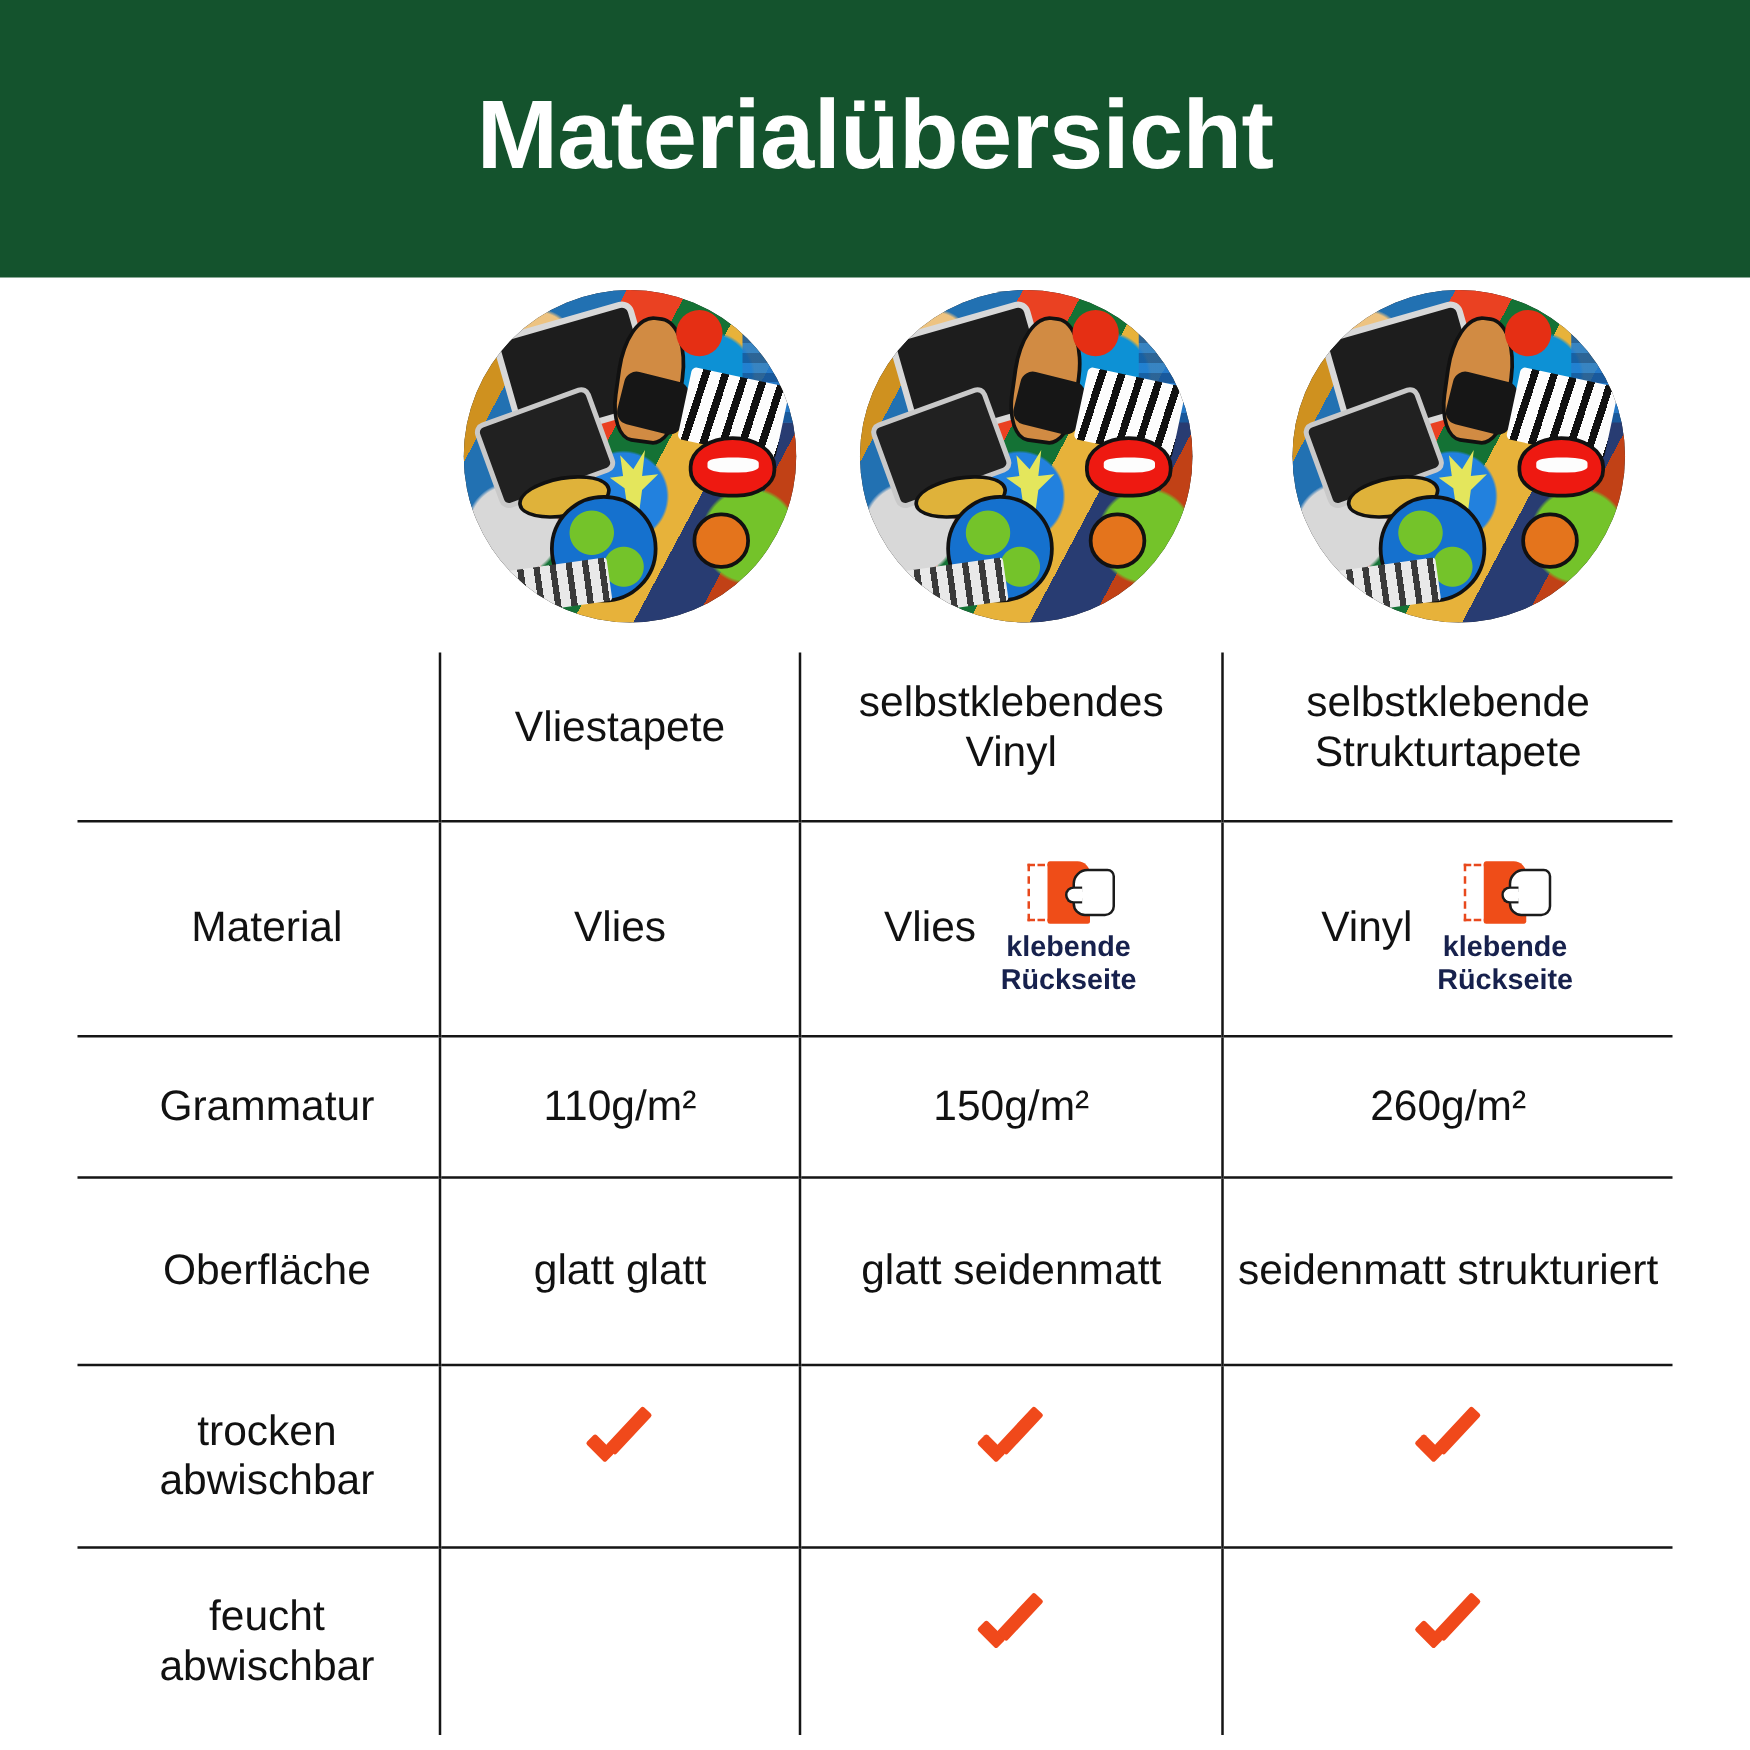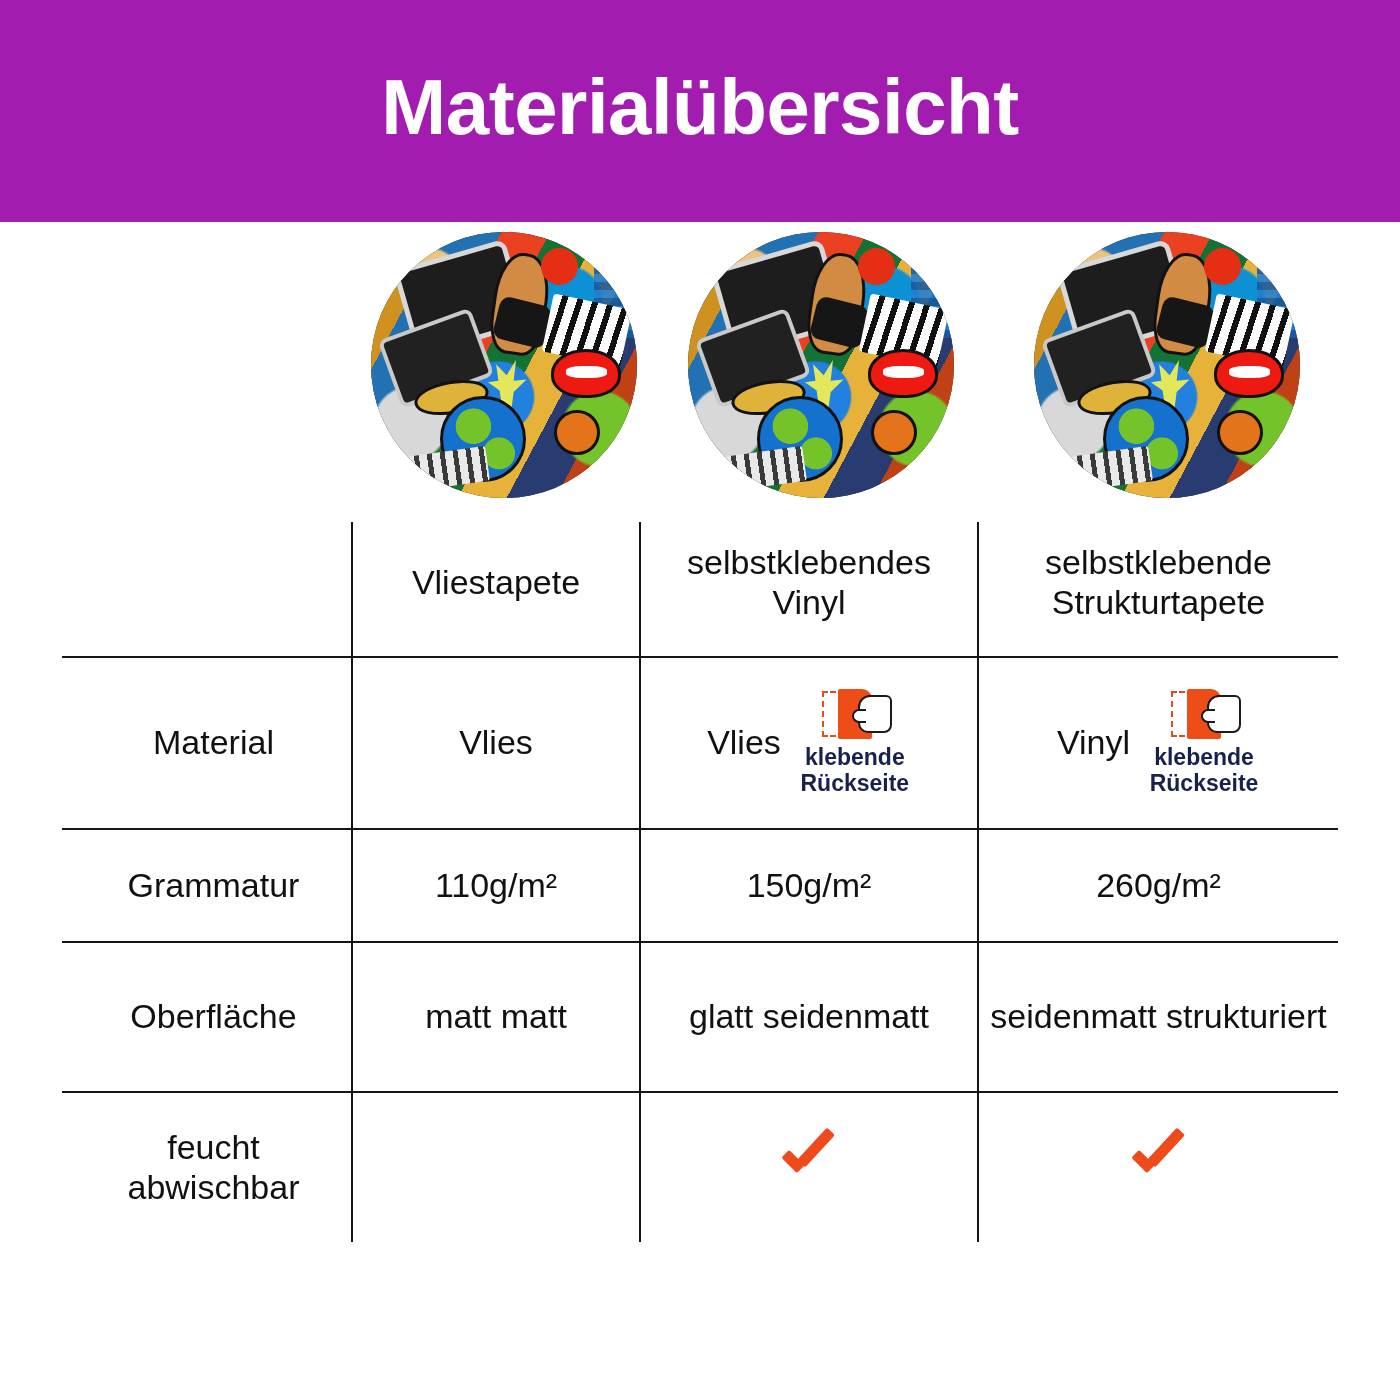--- a/index.html
+++ b/index.html
@@ -11,21 +11,21 @@
     height: 1400px;
     background: #ffffff;
     font-family: "Liberation Sans", sans-serif;
     overflow: hidden;
   }
 
   
   .header {
     width: 1400px;
     height: 222px;
-    background: #a21caf;
+    background: #14532d;
     display: flex;
     align-items: center;
     justify-content: center;
     box-sizing: border-box;
   }
   .header-title {
     color: #ffffff;
     font-size: 78px;
     font-weight: bold;
     letter-spacing: -0.5px;
@@ -485,25 +485,37 @@
 
       <tr class="row-h-gram">
         <td class="rowlabel hline">Grammatur</td>
         <td class="cell hline vline">110g/m²</td>
         <td class="cell hline vline">150g/m²</td>
         <td class="cell hline vline">260g/m²</td>
       </tr>
 
       <tr class="row-h-ober">
         <td class="rowlabel hline">Oberfläche</td>
-        <td class="cell hline vline">matt matt</td>
+        <td class="cell hline vline">glatt glatt</td>
         <td class="cell hline vline">glatt seidenmatt</td>
         <td class="cell hline vline">seidenmatt strukturiert</td>
       </tr>
 
+      <tr class="row-h-trocken">
+        <td class="rowlabel hline">trocken abwischbar</td>
+        <td class="cell hline vline">
+          <span class="check"></span>
+        </td>
+        <td class="cell hline vline">
+          <span class="check"></span>
+        </td>
+        <td class="cell hline vline">
+          <span class="check"></span>
+        </td>
+      </tr>
 
       <tr class="row-h-feucht">
         <td class="rowlabel hline">feucht abwischbar</td>
         <td class="cell hline vline">
           <span class="empty-cell"></span>
         </td>
         <td class="cell hline vline">
           <span class="check"></span>
         </td>
         <td class="cell hline vline">

